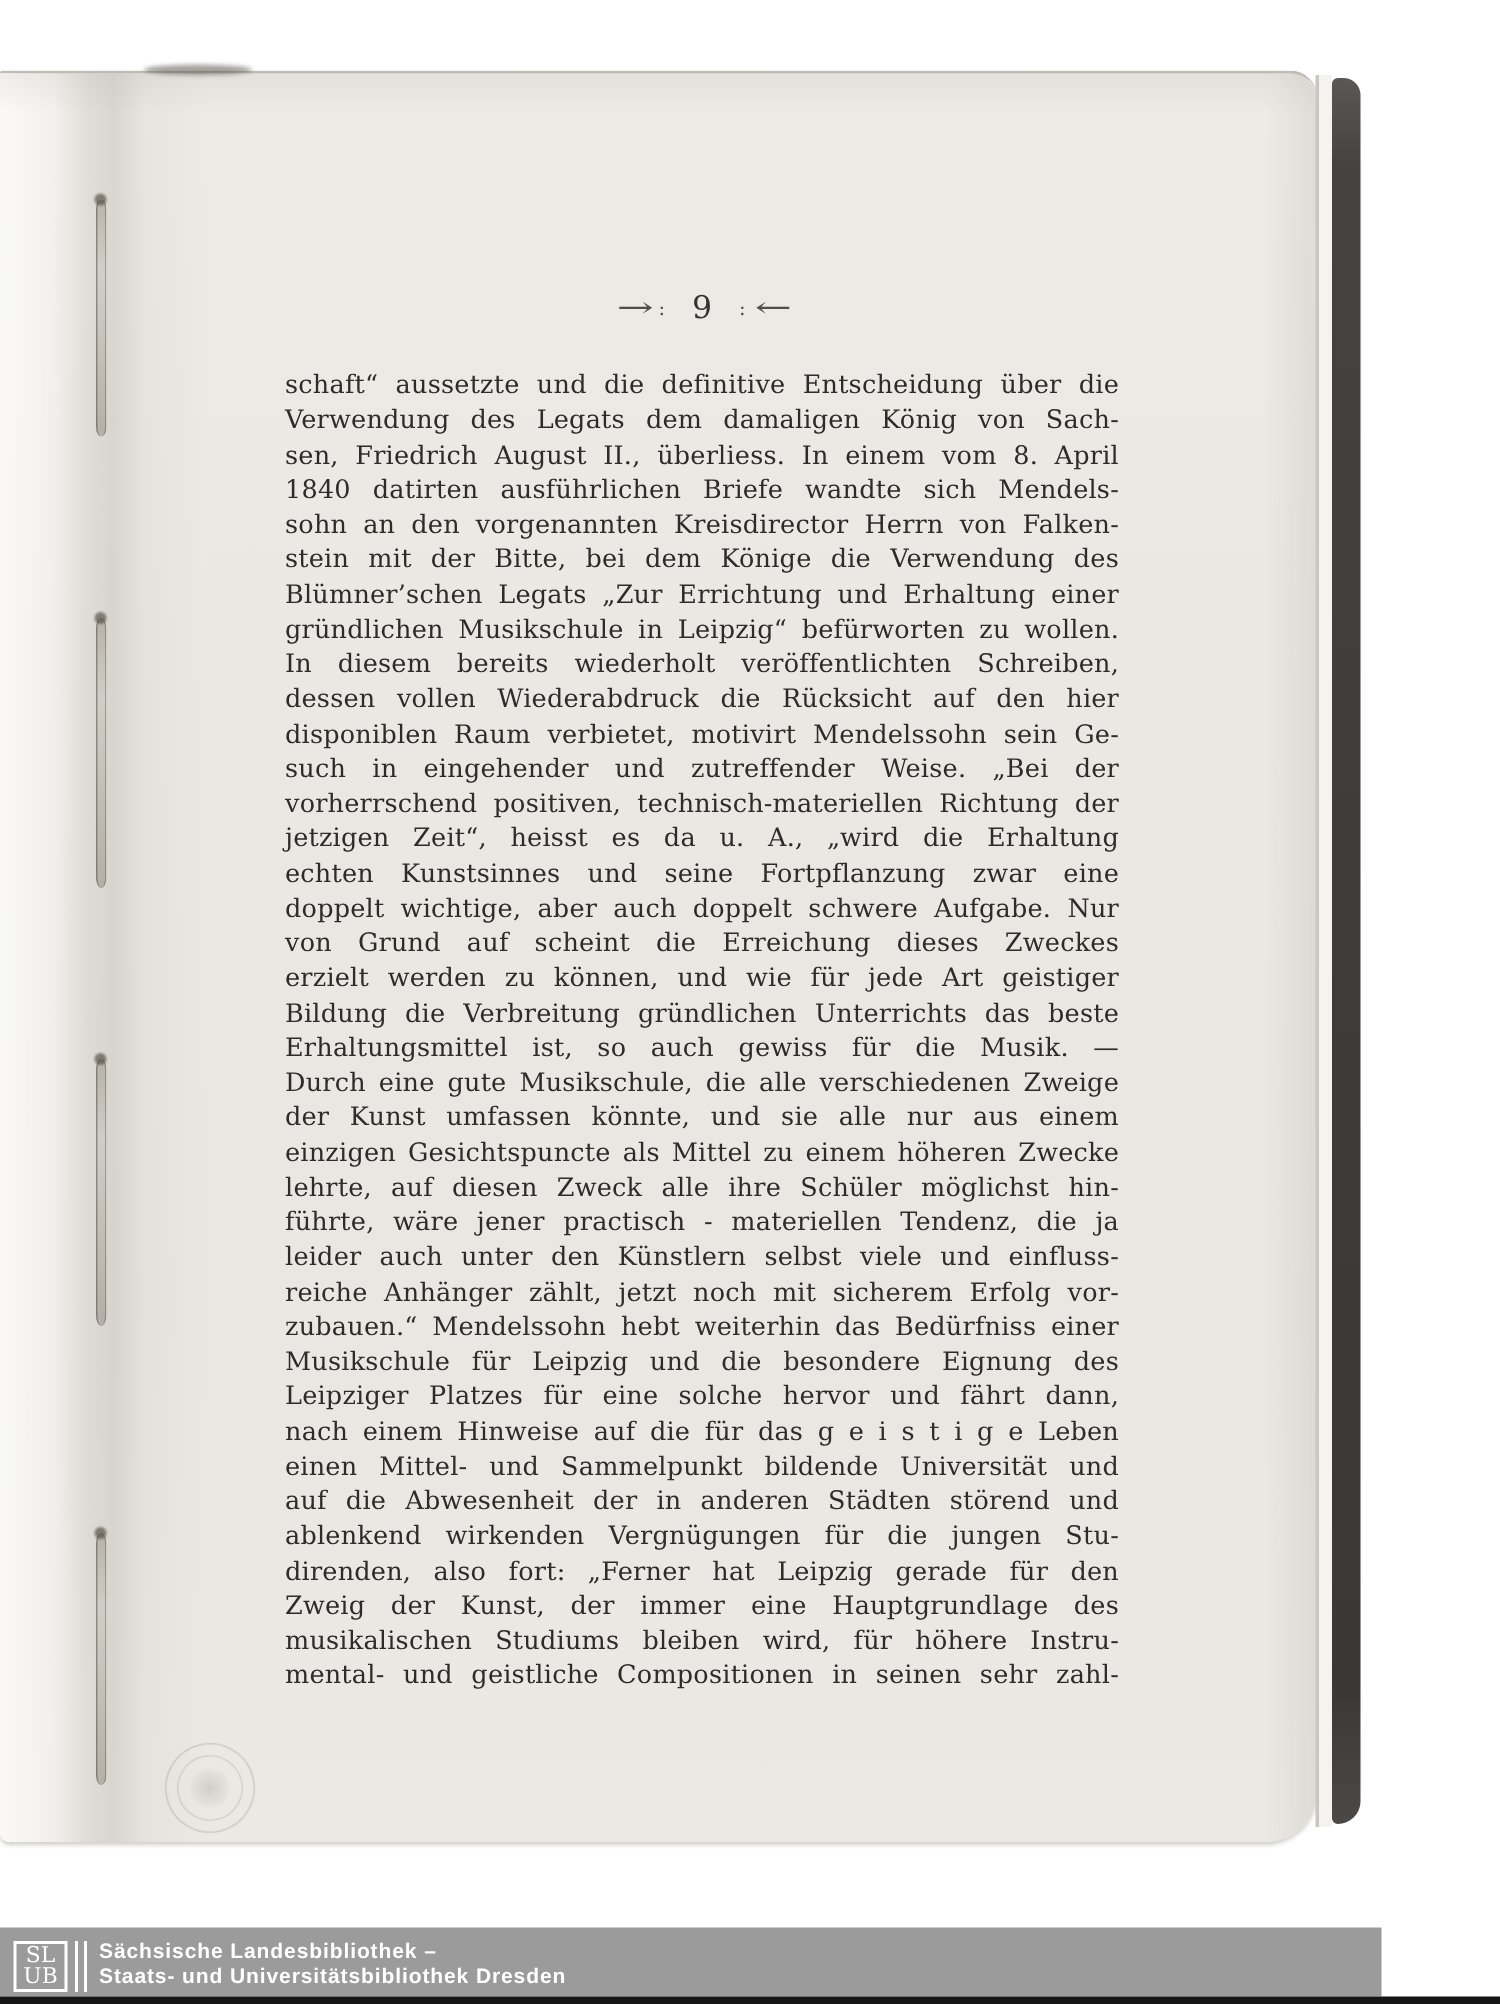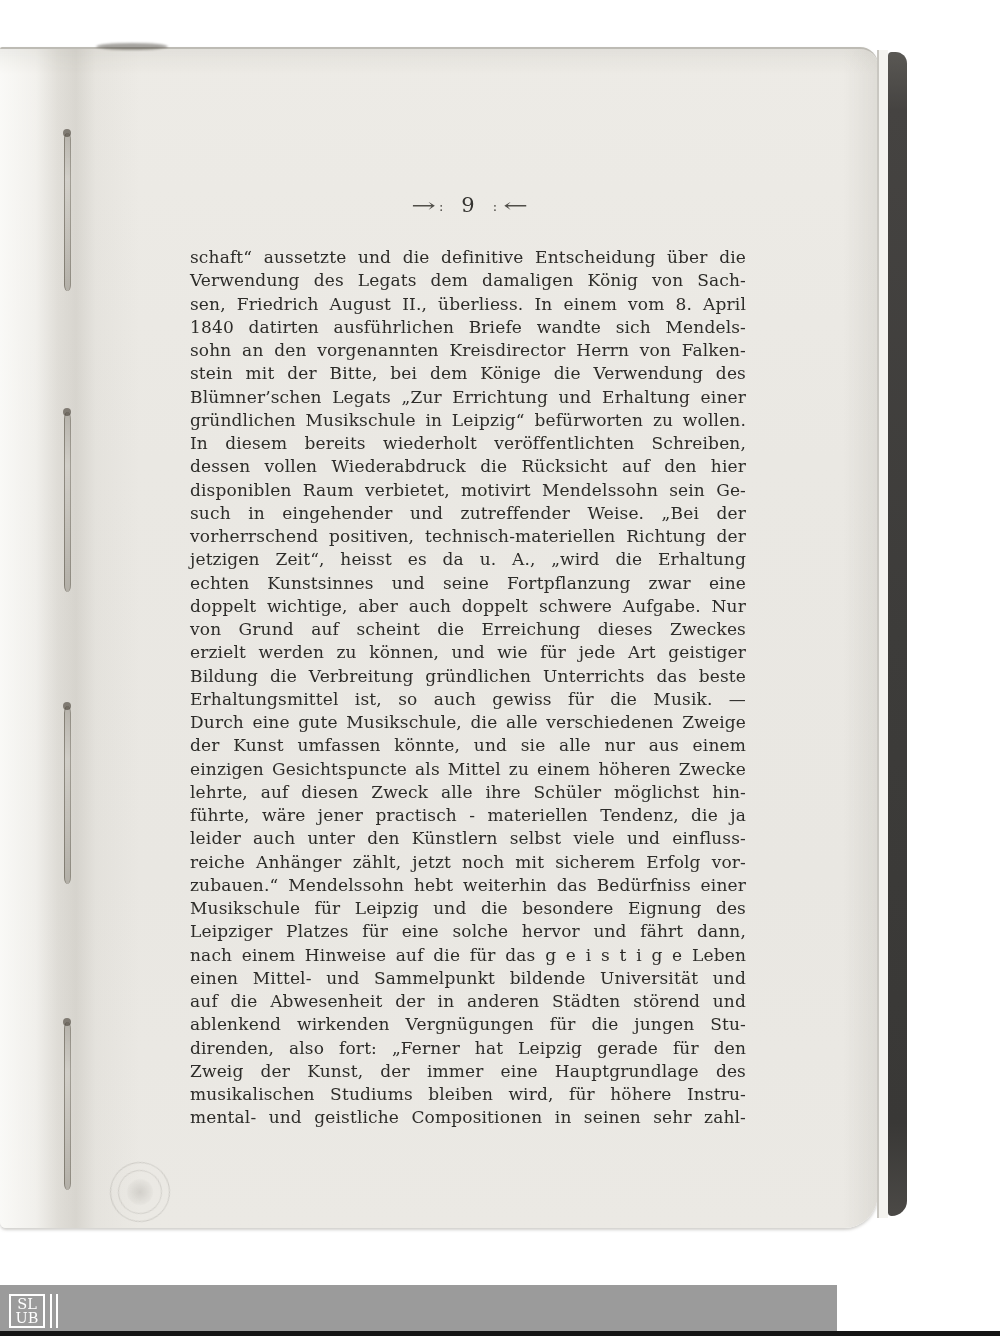--- a/index.html
+++ b/index.html
@@ -65,21 +65,21 @@
   
   .stamp { position:absolute; left:110px; top:1113px; width:60px; height:60px;
           border:1.5px solid rgba(95,92,85,0.35); border-radius:50%;
           transform:rotate(-14deg); filter:blur(0.4px); opacity:0.6; }
   .stamp::before { content:""; position:absolute; inset:7px;
           border:1px solid rgba(95,92,85,0.30); border-radius:50%; }
   .stamp::after { content:""; position:absolute; inset:16px; border-radius:50%;
           background:radial-gradient(rgba(95,92,85,0.30), rgba(95,92,85,0.05) 70%, transparent 75%); }
 
   
-  .banner { position:absolute; left:0; top:1285px; width:837px; height:46px;
+  .banner { position:absolute; left:0; top:1285px; width:921px; height:46px;
           background:#9b9b9b; }
   .black-strip { position:absolute; left:0; top:1331px; width:1000px; height:5px;
           background:#151515; }
   .slub-box { position:absolute; left:9px; top:9px; width:36px; height:34px;
           border:2px solid #ffffff; color:#ffffff;
           font-family:"DejaVu Serif", serif; font-size:14.5px; line-height:14.5px;
           display:flex; flex-direction:column; align-items:center; justify-content:center; }
   .slub-dlines { position:absolute; left:50px; top:9px; width:8px; height:34px;
           border-left:2px solid #ffffff; border-right:2px solid #ffffff; }
   .banner-text { position:absolute; left:66px; top:7px; color:#ffffff;
@@ -157,14 +157,18 @@
   </div>
 <div class="edge-gap"></div>
 <div class="dark-strip"></div>
 
 <div class="banner">
   <div class="slub-box">
     <span>SL</span>
     <span>UB</span>
   </div>
   <div class="slub-dlines"></div>
+  <div class="banner-text">
+    <div>Sächsische Landesbibliothek –</div>
+    <div>Staats- und Universitätsbibliothek Dresden</div>
+  </div>
 </div>
 <div class="black-strip"></div>
 
 </body></html>

